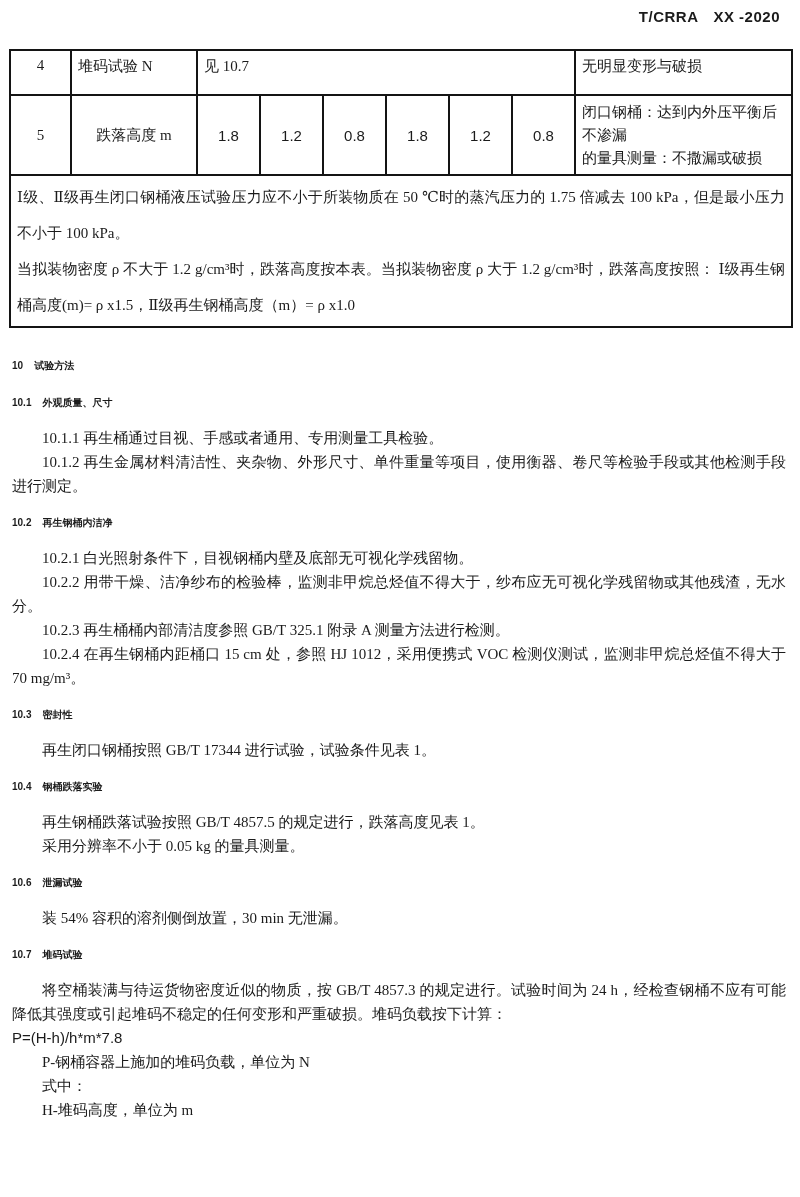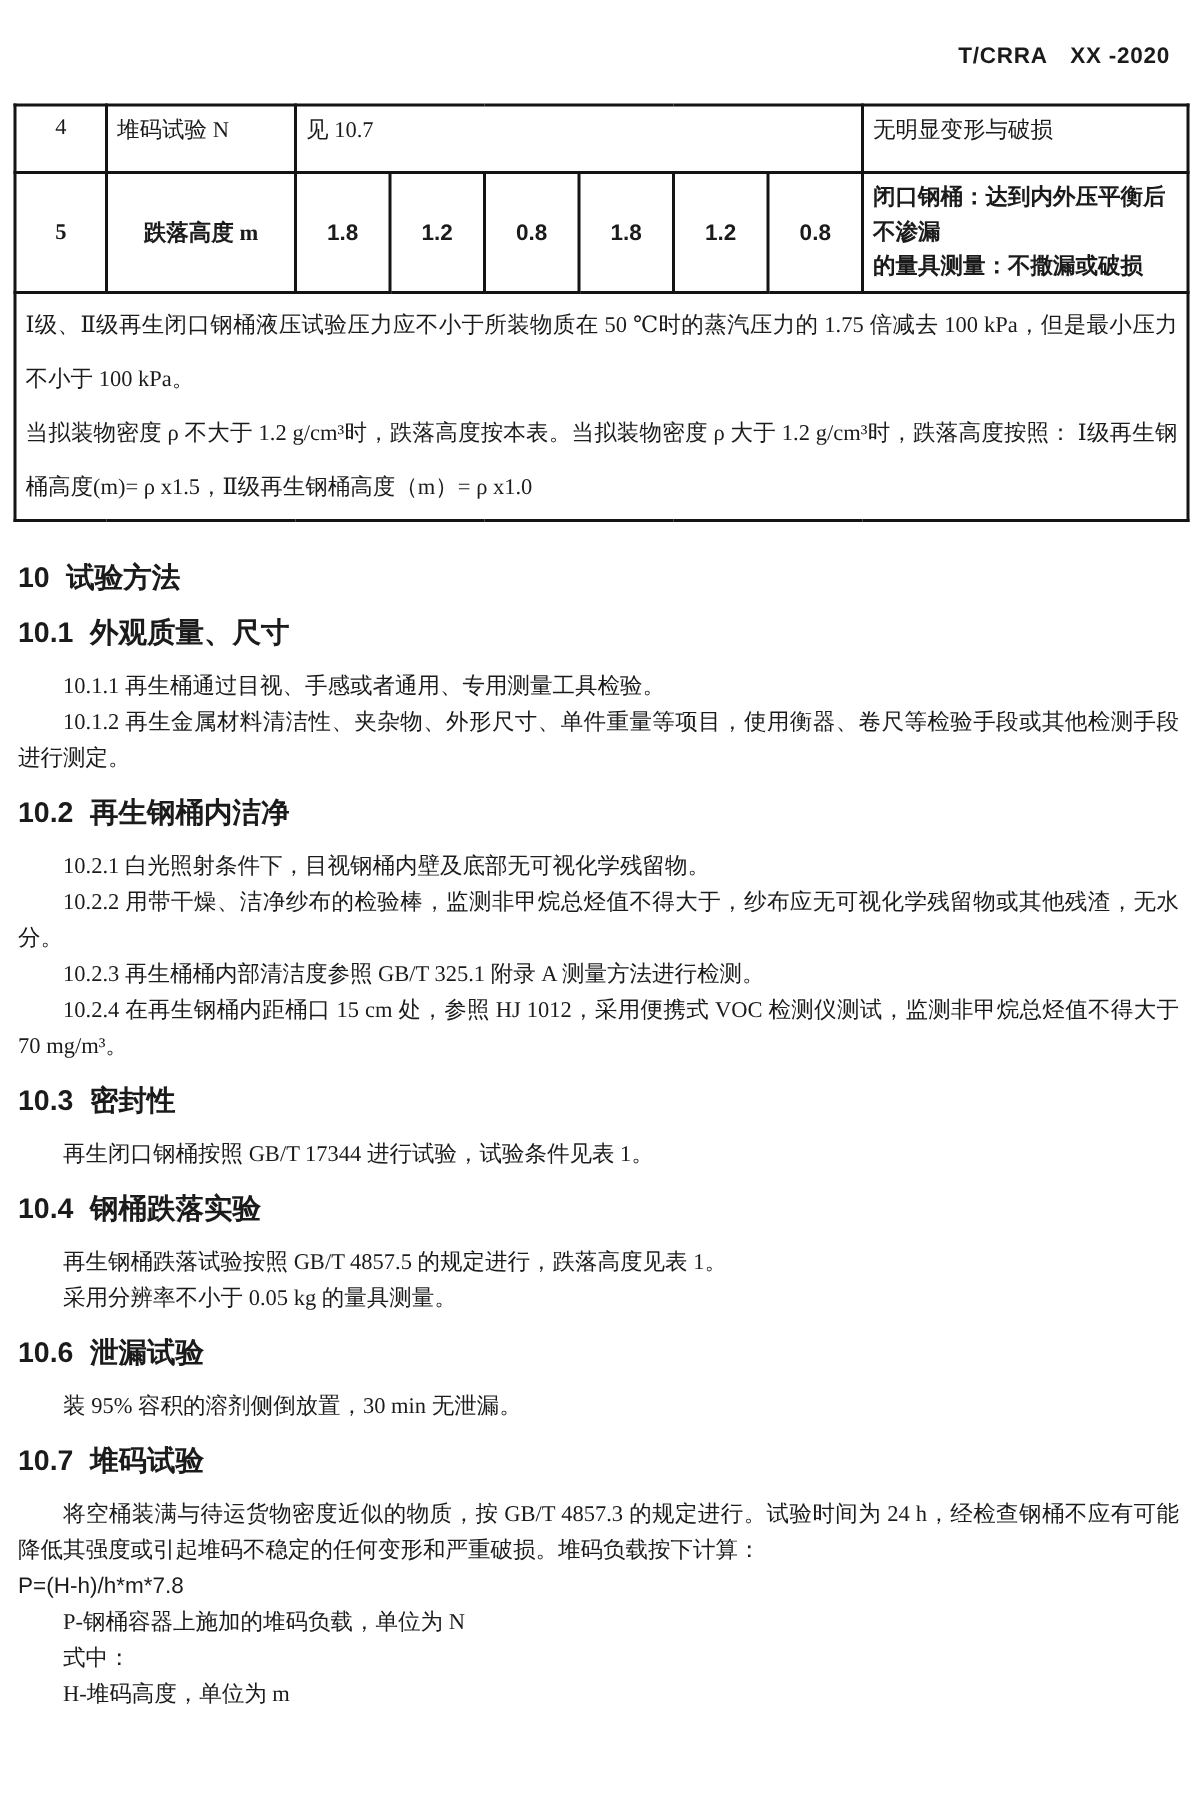--- a/index.html
+++ b/index.html
@@ -8,21 +8,21 @@
     width: 800px; height: 1197px;
     background: #ffffff;
     color: #1b1b1b;
     font-family: "Liberation Serif", "DejaVu Serif", serif;
     overflow: hidden;
   }
   .page { position: relative; width: 800px; height: 1197px; }
 
   
   .doc-header {
-    padding: 28px 20px 0 0;
+    padding: 8px 20px 0 0;
     text-align: right;
     font-family: "Liberation Sans", "DejaVu Sans", sans-serif;
     font-size: 15px;
     font-weight: bold;
     white-space: pre;
     letter-spacing: 0.5px;
   }
 
   
   table.spec-table {
@@ -31,40 +31,40 @@
     border-collapse: collapse;
     table-layout: fixed;
     font-size: 15px;
   }
   .spec-table td {
     border: 2px solid #141414;
     padding: 3px 6px;
     overflow: hidden;
   }
   .spec-table tr.row-4 td { height: 45px; vertical-align: top; padding-top: 6px; }
-  .spec-table tr.row-5 td { height: 80px; vertical-align: middle; font-weight: bold; }
+  .spec-table tr.row-5 td { height: 80px; vertical-align: middle; }
   .cell-center { text-align: center; }
   .method-cell { padding-left: 34px; }
   .value-cell { text-align: center; font-family: "Liberation Sans", "DejaVu Sans", sans-serif; }
   .result-cell { line-height: 23px; padding-left: 7px; }
   .notes-cell {
     padding: 4px 8px 6px 8px;
     line-height: 36px;
     vertical-align: top;
   }
   .notes-cell p { margin: 0; text-align: justify; }
 
   
   .content {
     margin: 26px 14px 0 12px;
     font-size: 15px;
     line-height: 24px;
   }
   .content h3 {
-    font-size: 19px;
+    font-size: 10px;
     font-weight: bold;
     margin: 13px 0 11px 0;
     line-height: 24px;
   }
   .content h3 .h-num {
     font-family: "Liberation Sans", "DejaVu Sans", sans-serif;
     margin-right: 11px;
   }
   .content p { margin: 0; text-align: justify; }
   .content p.indent { text-indent: 2em; }
@@ -152,21 +152,21 @@
     <h3>
       <span class="h-num">10.4</span><span>钢桶跌落实验</span>
     </h3>
     <p class="indent">再生钢桶跌落试验按照 GB/T 4857.5 的规定进行，跌落高度见表 1。</p>
 
     <p class="indent">采用分辨率不小于 0.05 kg 的量具测量。</p>
 
     <h3>
       <span class="h-num">10.6</span><span>泄漏试验</span>
     </h3>
-    <p class="indent">装 95%  容积的溶剂侧倒放置，30 min 无泄漏。</p>
+    <p class="indent">装 54%  容积的溶剂侧倒放置，30 min 无泄漏。</p>
 
     <h3>
       <span class="h-num">10.7</span><span>堆码试验</span>
     </h3>
     <p class="indent">将空桶装满与待运货物密度近似的物质，按 GB/T 4857.3 的规定进行。试验时间为 24 h，经检查钢桶不应有可能降低其强度或引起堆码不稳定的任何变形和严重破损。堆码负载按下计算：</p>
     <p class="formula">P=(H-h)/h*m*7.8</p>
     <p class="hang">P-钢桶容器上施加的堆码负载，单位为 N</p>
     <p class="hang">式中：</p>
     <p class="hang">H-堆码高度，单位为 m</p>
 

